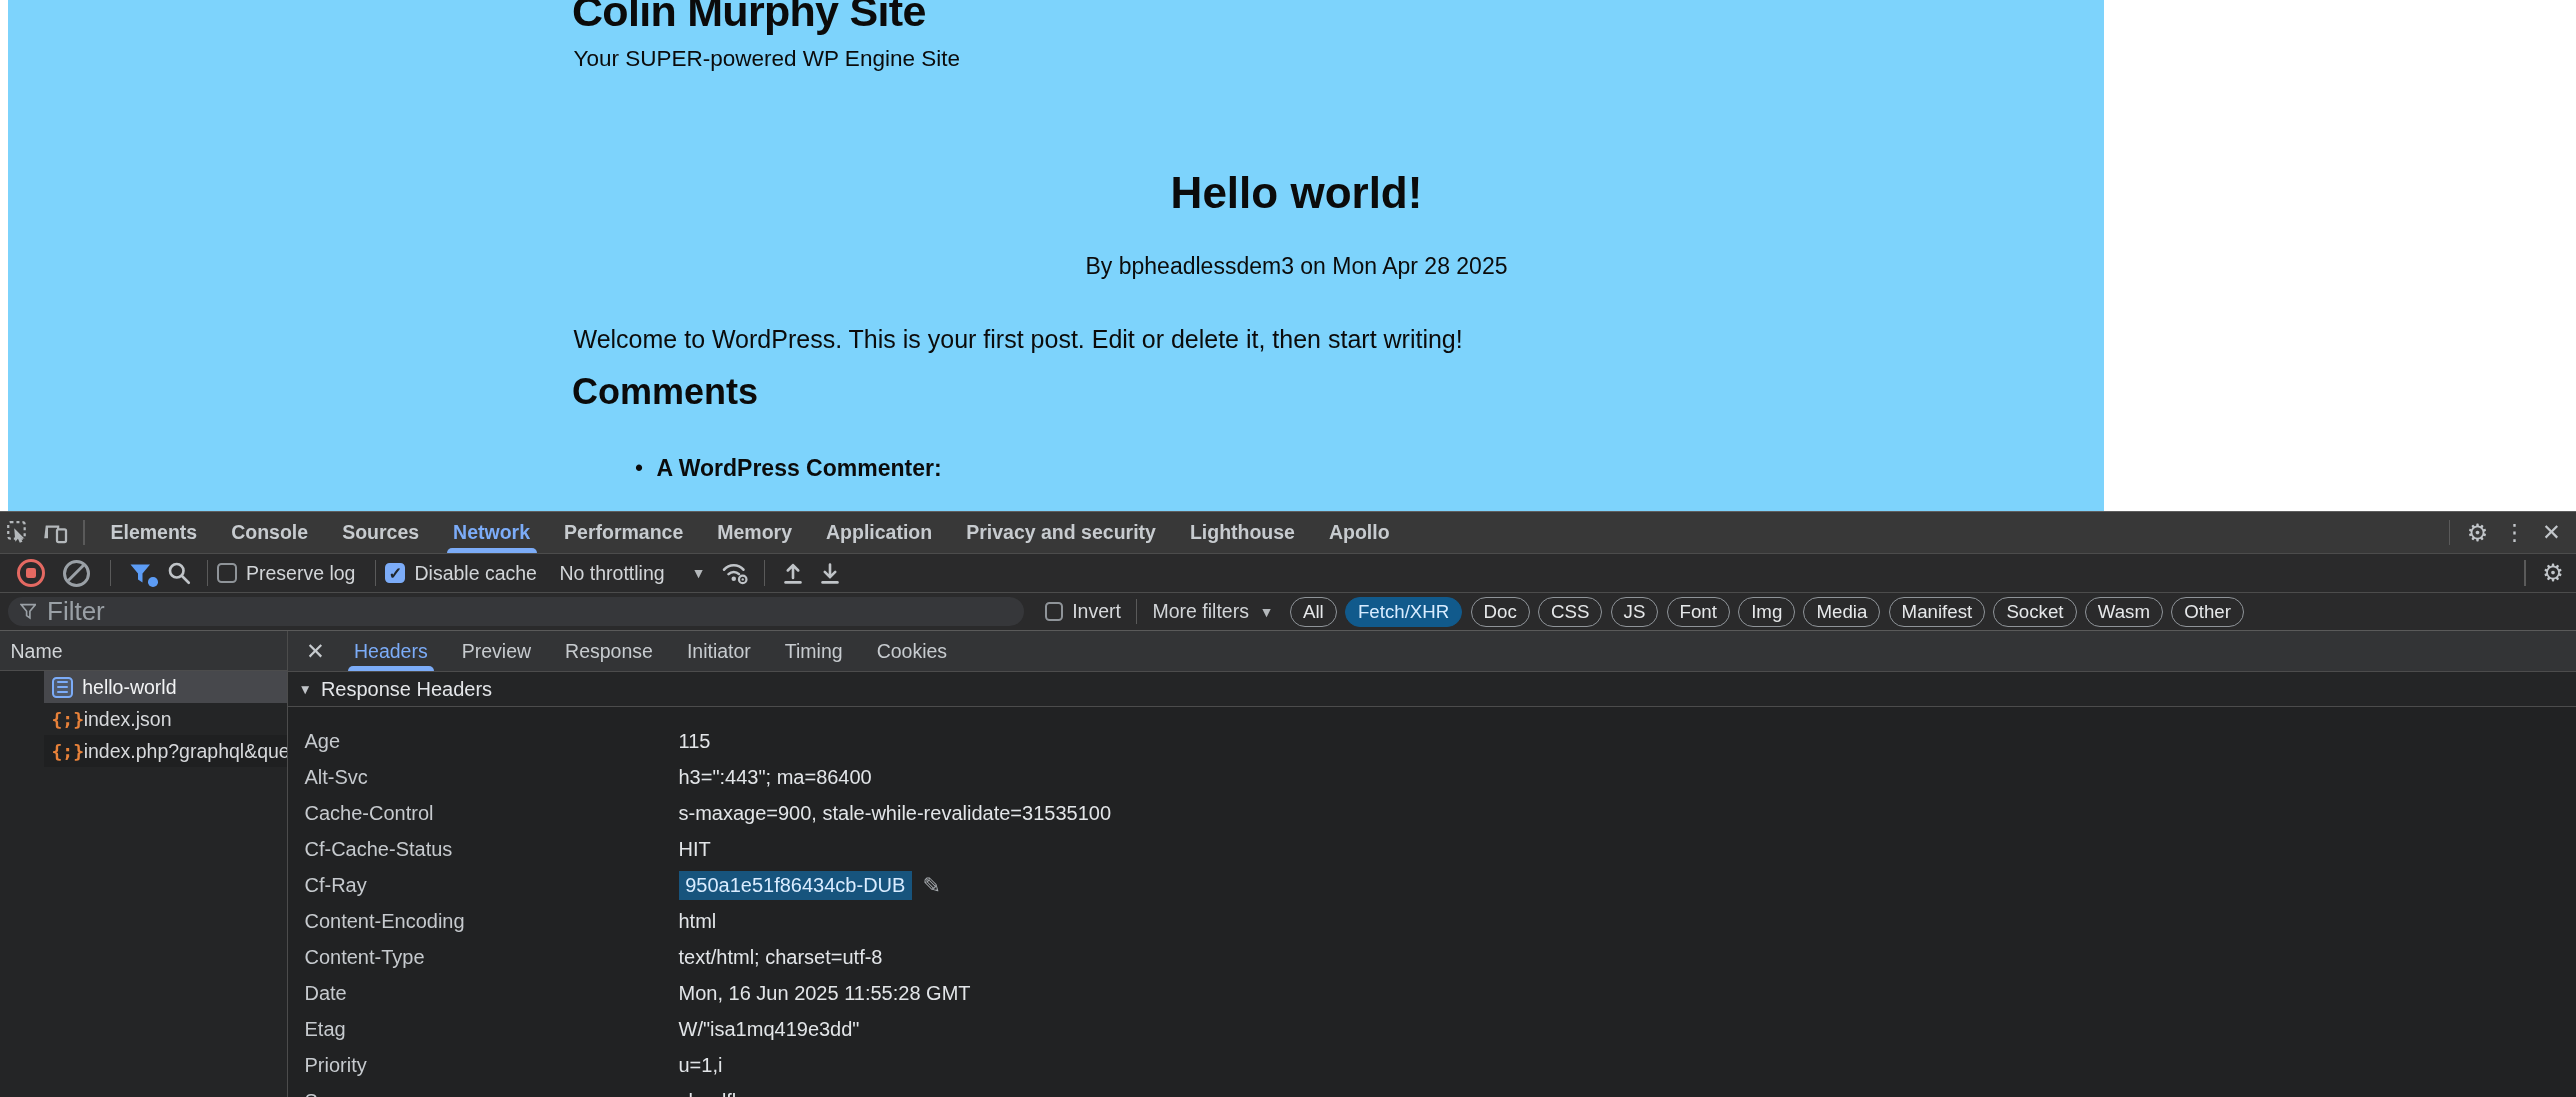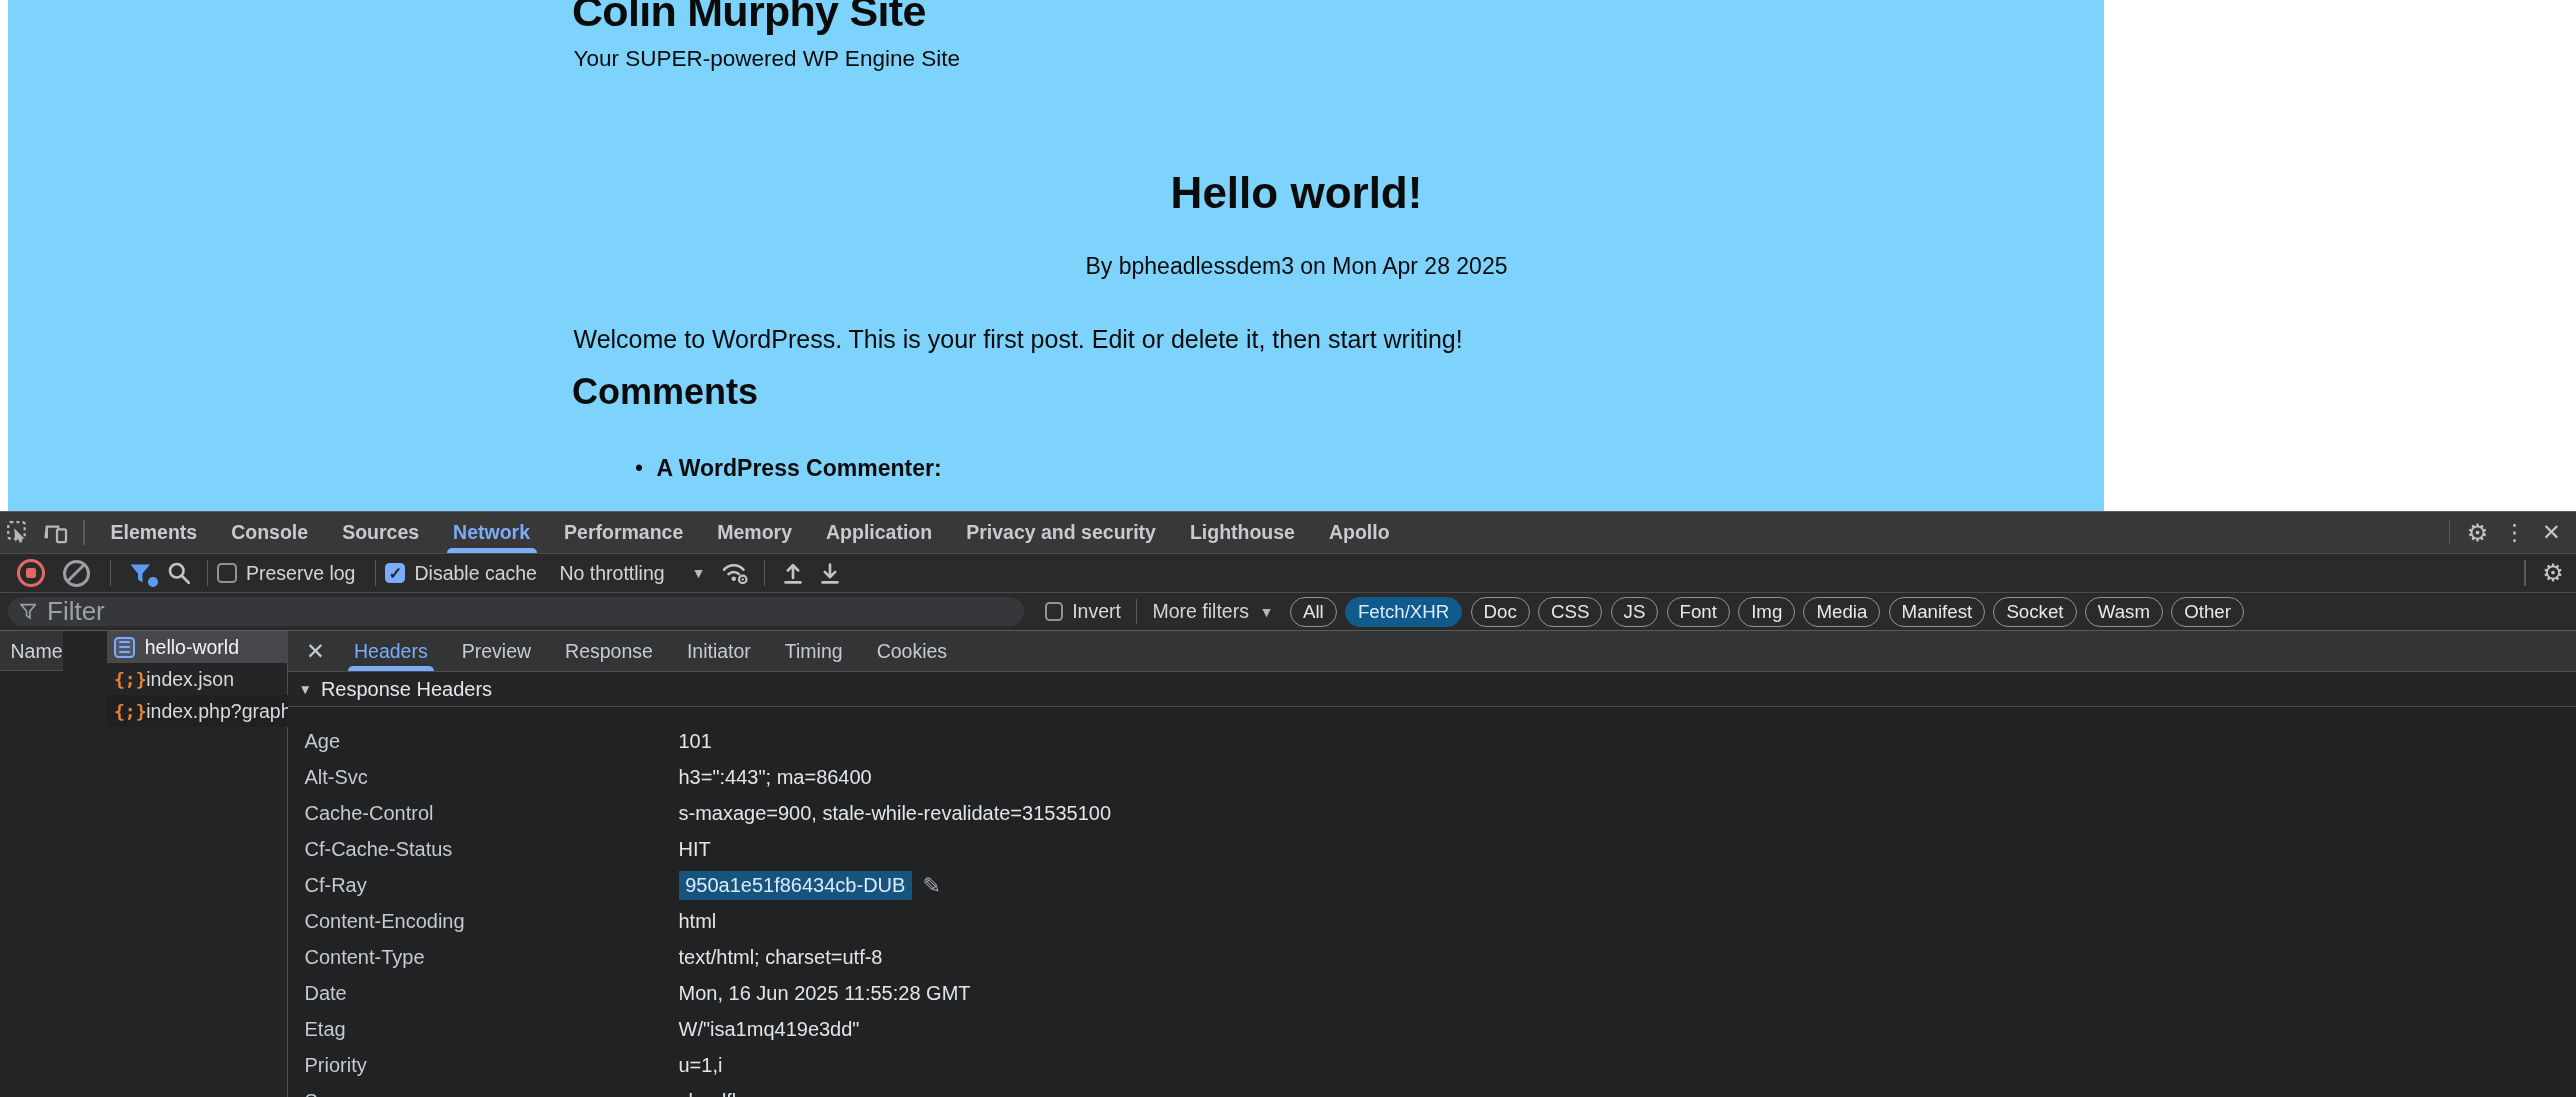--- a/index.html
+++ b/index.html
@@ -49,21 +49,21 @@
   .filter-pill{width:1016px;height:28.4px;border-radius:15px;background:#36373a;display:flex;align-items:center;padding:0 12px;gap:9px;box-sizing:border-box;flex:0 0 auto;}
   .filter-input{flex:1;background:transparent;border:none;outline:none;color:#e6e8ea;font-size:26px;font-family:"Liberation Sans",sans-serif;}
   .filter-input::placeholder{color:#9aa0a6;}
   .invert-wrap{display:flex;align-items:center;gap:9px;margin-left:21px;}
   .more-filters{display:flex;align-items:center;gap:10.5px;color:#d2d5d8;white-space:nowrap;}
   .chip-row{display:flex;align-items:center;gap:8.2px;margin-left:16.5px;}
   .chip{border:1.5px solid #8f9499;color:#e6e8ea;border-radius:17px;padding:3px 12px;font-size:18.7px;white-space:nowrap;}
   .chip.selected{background:#115a8c;border-color:#115a8c;color:#d8ecff;}
 
   .dt-content{position:absolute;left:0;top:120px;width:2576px;bottom:0;display:flex;}
-  .left-panel{width:288px;flex:0 0 auto;border-right:1.5px solid #4c4c4c;background:#242526;display:flex;flex-direction:row;box-sizing:border-box;}
+  .left-panel{width:288px;flex:0 0 auto;border-right:1.5px solid #4c4c4c;background:#242526;display:flex;flex-direction:column;box-sizing:border-box;}
   .col-header{height:40px;line-height:40px;padding-left:10.5px;background:#333436;border-bottom:0.7px solid #4c4c4c;color:#d2d5d8;box-sizing:border-box;}
   .request-row{height:32px;display:flex;align-items:center;gap:9.7px;padding-left:7.5px;color:#d7d9dc;white-space:nowrap;overflow:hidden;margin-left:44px;}
   .request-row:nth-child(odd){background:#1f2021;}
   .request-row.selected{background:#47484c;color:#f2f3f4;}
   .doc-icon{width:21px;height:21px;border:2.2px solid #7cacf8;border-radius:4.5px;background:rgba(124,172,248,.18);box-sizing:border-box;display:flex;flex-direction:column;justify-content:center;gap:3px;padding:0 3px;flex:0 0 auto;}
   .doc-icon i{display:block;height:2.2px;background:#7cacf8;border-radius:1.5px;}
   .braces-icon{color:#e8823a;font-weight:700;font-size:18px;width:22.5px;text-align:center;flex:0 0 auto;font-family:"DejaVu Sans Mono",monospace;}
 
   .detail-panel{flex:1;background:#212223;display:flex;flex-direction:column;overflow:hidden;}
   .detail-tabs{height:40px;background:#333436;border-bottom:0.7px solid #4c4c4c;display:flex;align-items:stretch;padding-left:6px;flex:0 0 auto;}
@@ -257,21 +257,21 @@
               <div class="dt-tab">Cookies</div>
             </span>
         </div>
         <div class="section-row">
           <span class="tri">▼</span>
           <span>Response Headers</span>
         </div>
         <div class="headers-table" id="headers-table">
             <div class="hrow">
               <div class="hkey">Age</div>
-              <div class="hval">101</div>
+              <div class="hval">115</div>
             </div>
             <div class="hrow">
               <div class="hkey">Alt-Svc</div>
               <div class="hval">h3=":443"; ma=86400</div>
             </div>
             <div class="hrow">
               <div class="hkey">Cache-Control</div>
               <div class="hval">s-maxage=900, stale-while-revalidate=31535100</div>
             </div>
             <div class="hrow">

